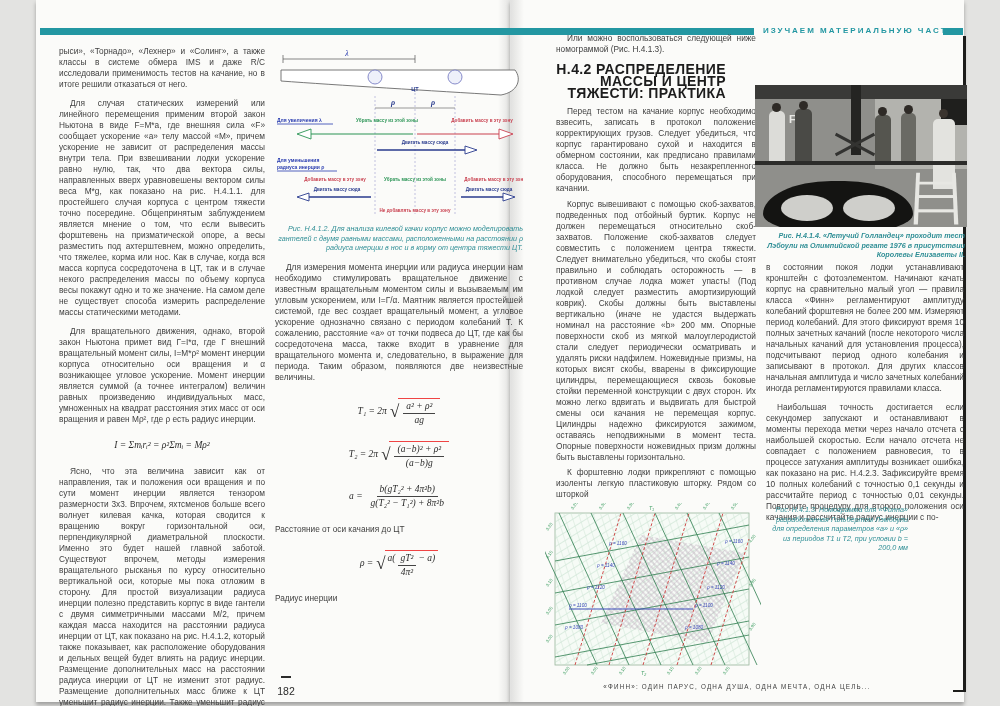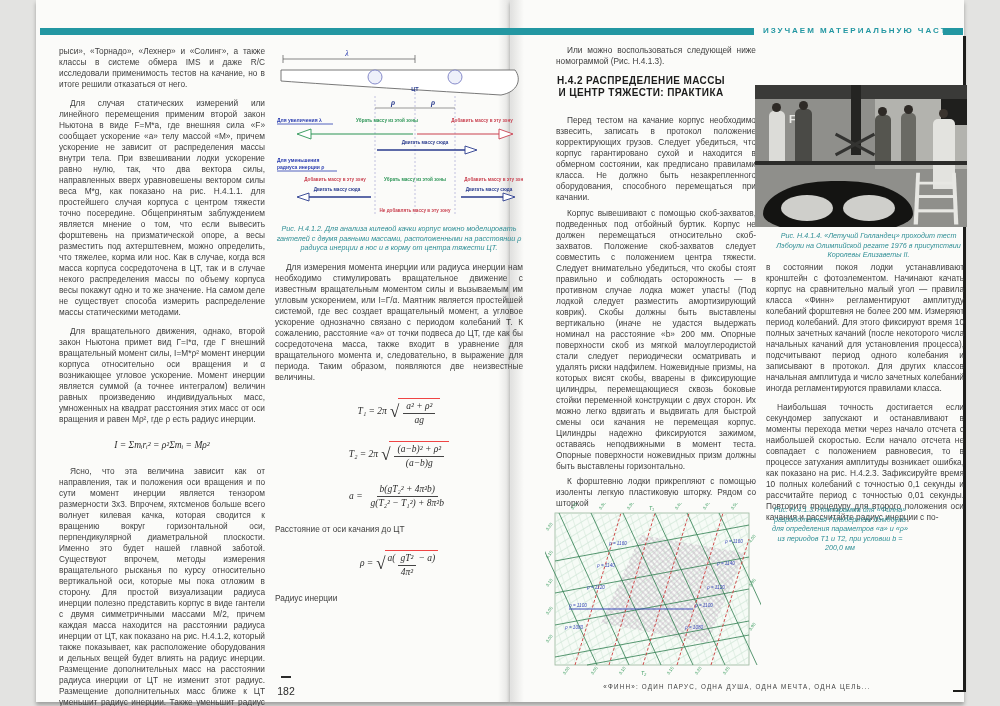--- a/index.html
+++ b/index.html
@@ -15,22 +15,22 @@
 
   .teal-bar{position:absolute;top:28px;height:7px;background:#2397a2;}
   .bar-main{left:40px;width:714px;}
   .bar-right{left:943px;width:20px;}
   .header-title{position:absolute;left:763px;top:26px;width:178px;text-align:center;
           font-size:8px;font-weight:bold;letter-spacing:2px;color:#2397a2;white-space:nowrap;}
 
   .col{position:absolute;font-size:8.3px;line-height:11px;text-align:justify;}
   .para{margin:0 0 8px 0;}
   .ind{text-indent:11px;}
-  .heading{font-weight:bold;color:#1c1c1c;font-size:10px;letter-spacing:.4px;line-height:12px;margin:4px 0 16px 0;text-align:center;}
-  .caption{font-style:italic;color:#2f8e95;font-size:7.2px;line-height:9.5px;text-align:center;}
+  .heading{font-weight:bold;color:#1c1c1c;font-size:14px;letter-spacing:.4px;line-height:12px;margin:4px 0 7px 0;text-align:right;}
+  .caption{font-style:italic;color:#2f8e95;font-size:7.2px;line-height:9.5px;text-align:right;}
 
   .formula{display:flex;justify-content:center;align-items:center;margin:15px 0;
            font-family:"Liberation Serif",serif;font-style:italic;font-size:9.5px;color:#2b2b2b;}
   .formula .lhs{margin-right:3px;}
   .frac{display:inline-flex;flex-direction:column;align-items:center;margin:0 2px;line-height:11px;}
   .frac .num{padding:0 3px 1px;border-bottom:1px solid #444;}
   .frac .den{padding:1px 3px 0;}
   .sqrt{display:inline-flex;align-items:center;}
   .sqrt-sign{font-style:normal;font-size:17px;line-height:1;margin-right:-1px;}
   .radicand{border-top:1px solid #ef4444;padding:2px 3px 0;display:inline-flex;align-items:flex-start;}
@@ -210,21 +210,21 @@
       <span class="dash"></span>
       <span class="pageno">182</span>
       <span class="rule"></span>
       <span>RUSSIAN FINN ASSOCIATION / WWW.FINNCLASS.RU</span>
       <span class="rule"></span>
     </div>
   </div>
 
   <div style="position:absolute;left:510px;top:0;width:454px;height:702px;">
 
-    <div class="col" style="left:46px;top:45px;width:200px;">
+    <div class="col" style="left:46px;top:33px;width:200px;">
       <p class="para ind">Или можно воспользоваться следующей ниже номограммой (Рис. Н.4.1.3).</p>
       <div class="heading" style="width:170px;">Н.4.2  РАСПРЕДЕЛЕНИЕ МАССЫ И ЦЕНТР ТЯЖЕСТИ: ПРАКТИКА</div>
       <p class="para ind" style="margin-bottom:5px;">Перед тестом на качание корпус необходимо взвесить, записать в протокол положение корректирующих грузов. Следует убедиться, что корпус гарантировано сухой и находится в обмерном состоянии, как предписано правилами класса. Не должно быть незакрепленного оборудования, способного перемещаться при качании.</p>
       <p class="para ind" style="margin-bottom:4px;">Корпус вывешивают с помощью скоб-захватов, подведенных под отбойный буртик. Корпус не должен перемещаться относительно скоб-захватов. Положение скоб-захватов следует совместить с положением центра тяжести. Следует внимательно убедиться, что скобы стоят правильно и соблюдать осторожность — в противном случае лодка может упасть! (Под лодкой следует разместить амортизирующий коврик). Скобы должны быть выставлены вертикально (иначе не удастся выдержать номинал на расстояние «b» 200 мм. Опорные поверхности скоб из мягкой малоуглеродистой стали следует периодически осматривать и удалять риски надфилем. Ножевидные призмы, на которых висят скобы, вварены в фиксирующие цилиндры, перемещающиеся сквозь боковые стойки переменной конструкции с двух сторон. Их можно легко вдвигать и выдвигать для быстрой смены оси качания не перемещая корпус. Цилиндры надежно фиксируются зажимом, оставаясь неподвижными в момент теста. Опорные поверхности ножевидных призм должны быть выставлены горизонтально.</p>
       <p class="para ind">К форштевню лодки прикрепляют с помощью изоленты легкую пластиковую шторку. Рядом со шторкой</p>
     </div>
 
     <div class="photo">
       <div class="ph-wall-light"></div>
       <div class="ph-ceiling"></div>
@@ -252,21 +252,21 @@
         <div class="ph-oval" style="left:80px;"></div>
       </div>
 
       <div class="ph-ladder">
         <div class="ph-rung" style="top:10px;"></div>
         <div class="ph-rung" style="top:24px;"></div>
         <div class="ph-rung" style="top:38px;"></div>
       </div>
     </div>
 
-    <div class="col caption" style="left:256px;top:231px;width:205px;">Рис. Н.4.1.4. «Летучий Голландец» проходит тест Лэбоули на Олимпийской регате 1976 в присутствии Королевы Елизаветы II.</div>
+    <div class="col caption" style="left:250px;top:231px;width:205px;font-weight:bold;">Рис. Н.4.1.4. «Летучий Голландец» проходит тест Лэбоули на Олимпийской регате 1976 в присутствии Королевы Елизаветы II.</div>
 
     <div class="col" style="left:256px;top:262px;width:198px;">
       <p class="para">в состоянии покоя лодки устанавливают кронштейн с фотоэлементом. Начинают качать корпус на сравнительно малый угол — правила класса «Финн» регламентируют амплитуду колебаний форштевня не более 200 мм. Измеряют период колебаний. Для этого фиксируют время 10 полных зачетных качаний (после некоторого числа начальных качаний для установления процесса), подсчитывают период одного колебания и записывают в протокол. Для других классов начальная амплитуда и число зачетных колебаний иногда регламентируются правилами класса.</p>
       <p class="para ind">Наибольшая точность достигается если секундомер запускают и останавливают в моменты перехода метки через начало отсчета с наибольшей скоростью. Если начало отсчета не совпадает с положением равновесия, то в процессе затухания амплитуды возникает ошибка, как показано на рис. Н.4.2.3. Зафиксируйте время 10 полных колебаний с точностью 0,1 секунды и рассчитайте период с точностью 0,01 секунды. Повторите процедуру для второго положения оси качания и рассчитайте радиус инерции с по-</p>
     </div>
 
     <svg class="nomo" viewBox="0 0 216 178">
       <defs>
         <pattern id="hA" width="7" height="7" patternUnits="userSpaceOnUse" patternTransform="rotate(58)">
           <line x1="0" y1="0" x2="0" y2="7" stroke="#bede c9" stroke-width="1"></line>

